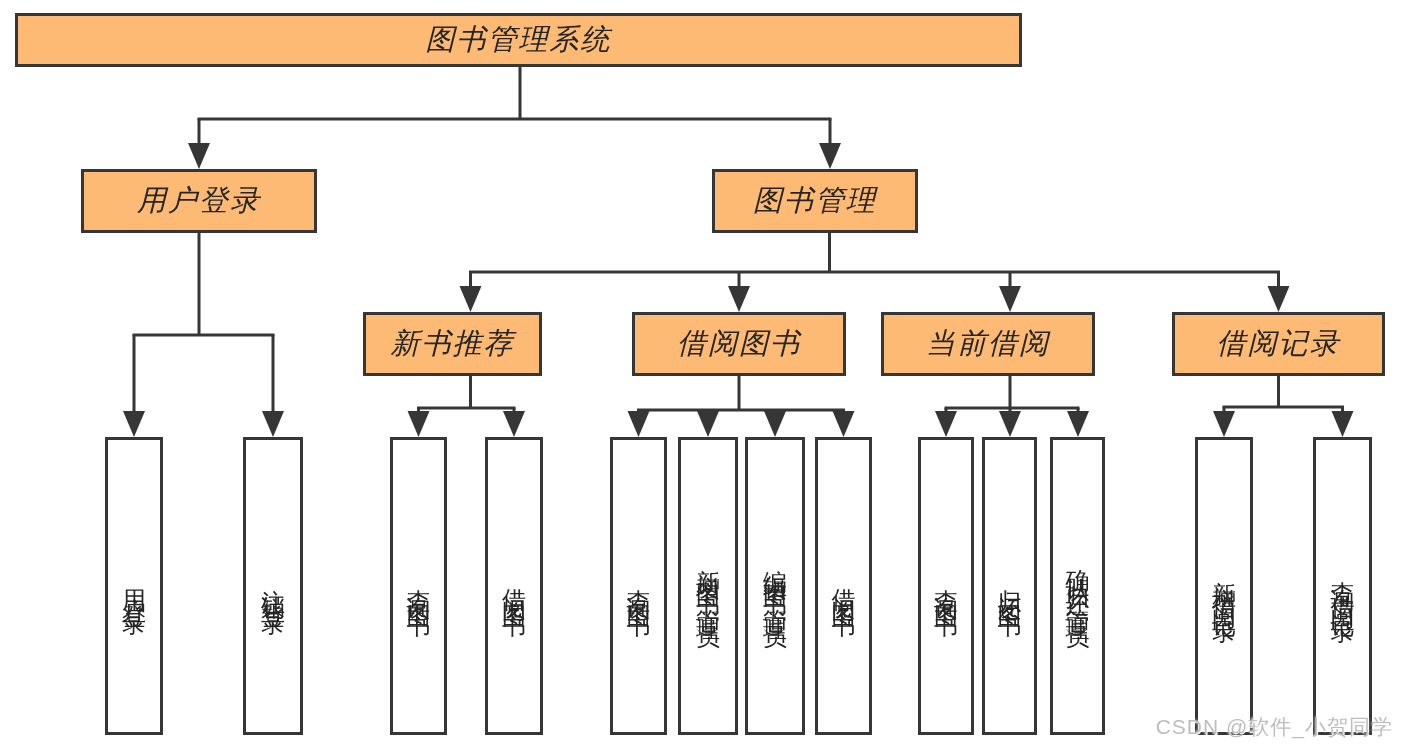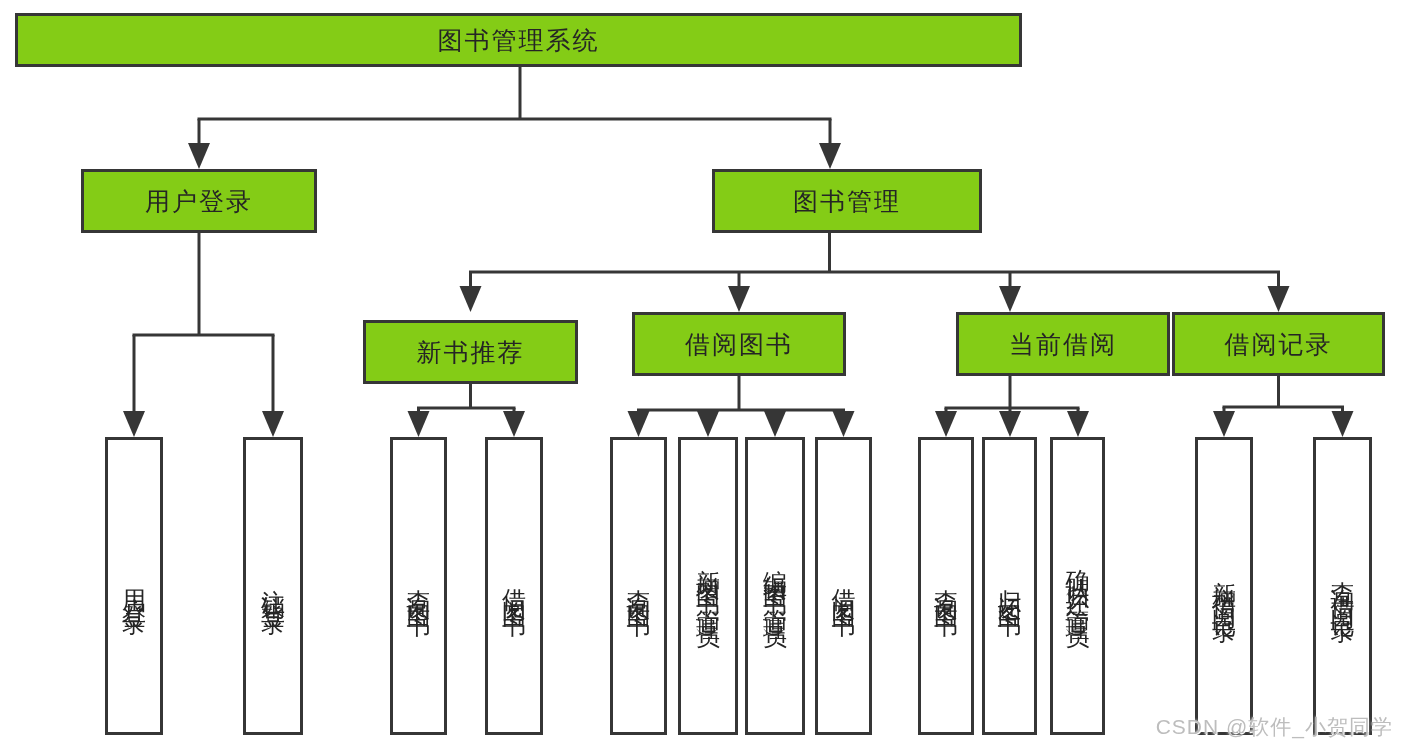--- a/index.html
+++ b/index.html
@@ -18,26 +18,27 @@
     overflow:hidden;
   }
   svg.connectors{
     position:absolute;left:0;top:0;width:1405px;height:747px;
     display:block;
   }
   svg.connectors line{stroke:var(--line);stroke-width:3;}
   svg.connectors polygon{fill:var(--line);}
   .hnode{
     position:absolute;
-    background:#84cc16;
+    background:#fdba74;
     border:3px solid var(--line);
     display:flex;align-items:center;justify-content:center;
-    font-size:25px;color:var(--text);
+    font-size:29px;color:var(--text);
     letter-spacing:2px;
     white-space:nowrap;
+    font-style:italic;
   }
   .leaf{
     position:absolute;
     top:437px;height:298px;
     background:#fff;
     border:3px solid var(--line);
     display:flex;align-items:center;justify-content:center;
   }
   .leaf .vtext{
     writing-mode:vertical-rl;
@@ -121,25 +122,25 @@
     <line x1="1222.5" y1="407" x2="1344" y2="407"></line>
     <line x1="1224" y1="407" x2="1224" y2="414"></line>
     <line x1="1342.5" y1="407" x2="1342.5" y2="414"></line>
     <polygon points="1213,411 1235,411 1224,437"></polygon>
     <polygon points="1331.5,411 1353.5,411 1342.5,437"></polygon>
   </svg>
 
   <div class="hnode" style="left:15px;top:13px;width:1007px;height:54px">图书管理系统</div>
 
   <div class="hnode" style="left:81px;top:169px;width:236px;height:64px">用户登录</div>
-  <div class="hnode" style="left:712px;top:169px;width:270px;height:64px">图书管理</div>
+  <div class="hnode" style="left:712px;top:169px;width:206px;height:64px">图书管理</div>
 
-  <div class="hnode" style="left:363px;top:320px;width:215px;height:64px">新书推荐</div>
+  <div class="hnode" style="left:363px;top:312px;width:179px;height:64px">新书推荐</div>
   <div class="hnode" style="left:632px;top:312px;width:214px;height:64px">借阅图书</div>
-  <div class="hnode" style="left:956px;top:312px;width:214px;height:64px">当前借阅</div>
+  <div class="hnode" style="left:881px;top:312px;width:214px;height:64px">当前借阅</div>
   <div class="hnode" style="left:1172px;top:312px;width:213px;height:64px">借阅记录</div>
 
   <div class="leaf" style="left:105px;width:58px">
     <span class="vtext">用户登录</span>
   </div>
   <div class="leaf" style="left:243px;width:60px">
     <span class="vtext">注销登录</span>
   </div>
 
   <div class="leaf" style="left:390px;width:57px">

